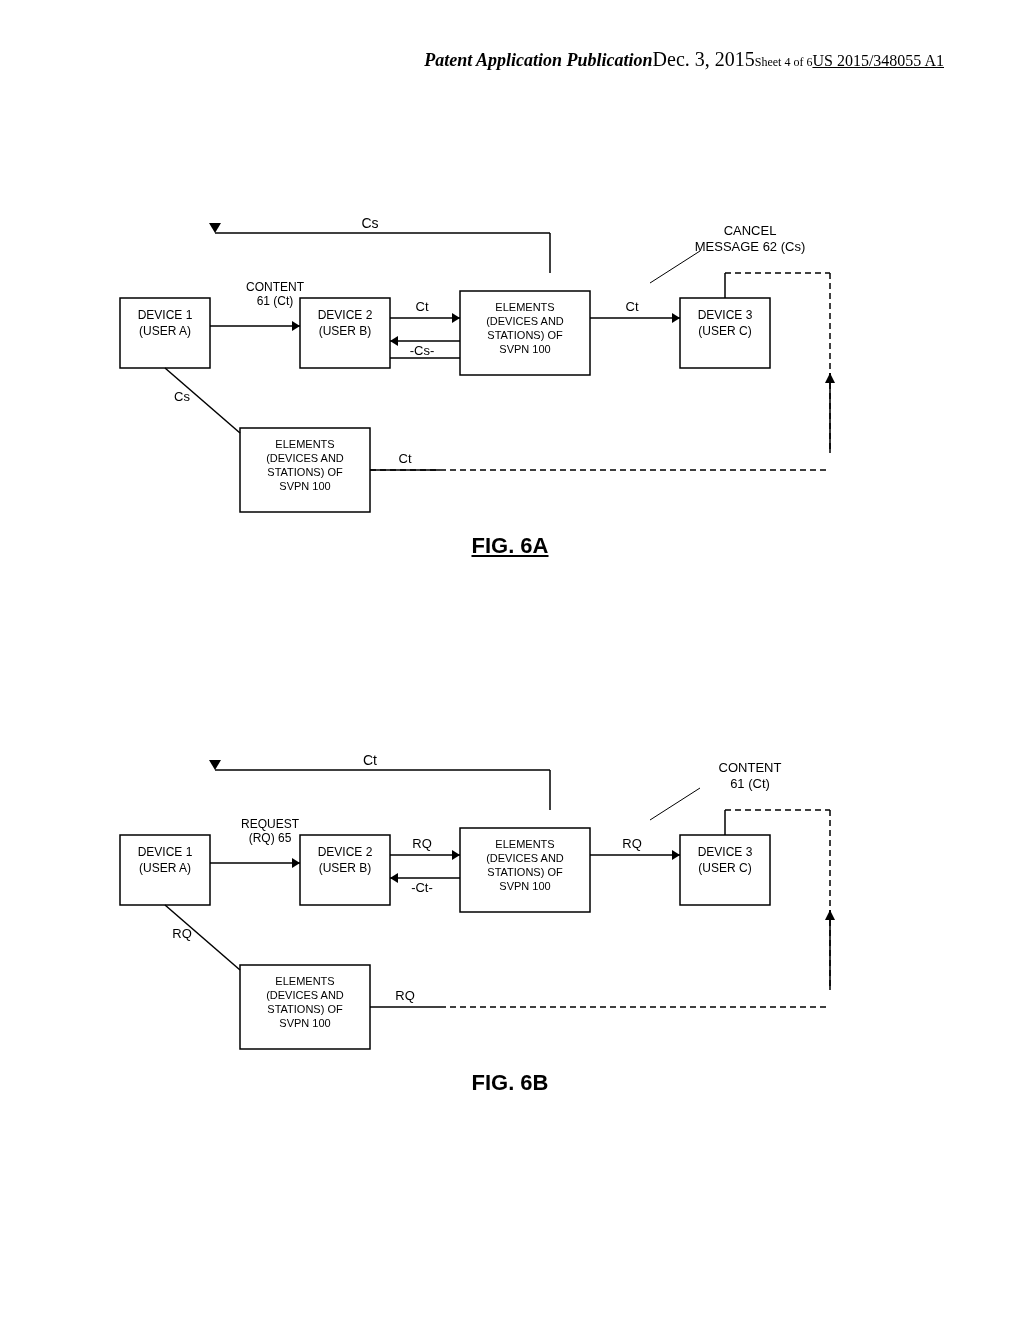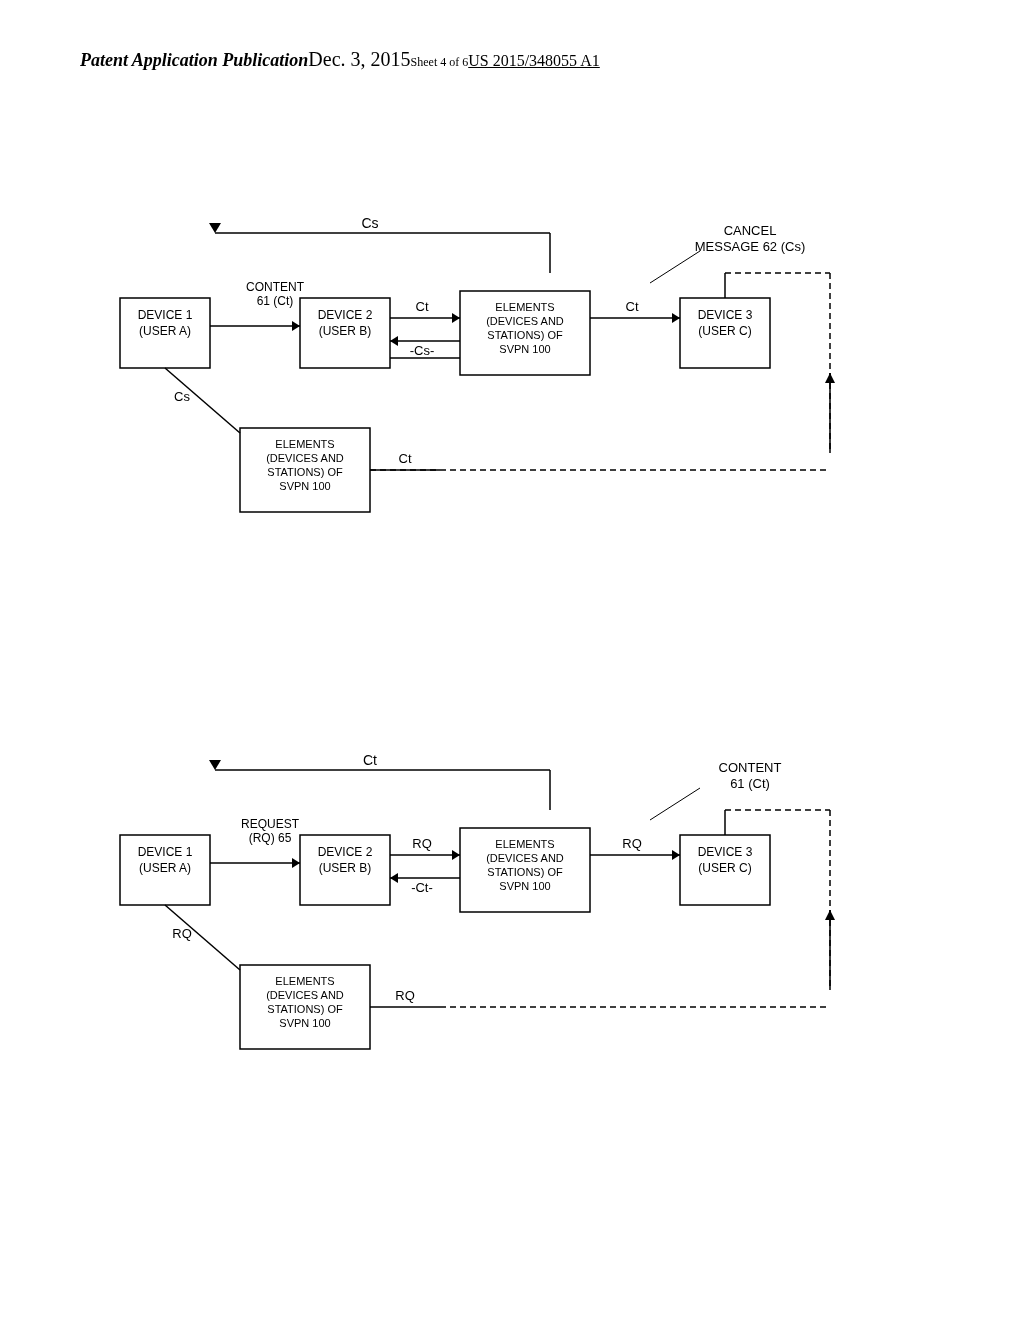--- a/index.html
+++ b/index.html
@@ -12,21 +12,21 @@
       overflow: hidden;
     }
 
     
     .header {
       position: absolute;
       top: 48px;
       left: 0;
       right: 0;
       display: flex;
-      justify-content: flex-start;
+      justify-content: flex-end;
       align-items: baseline;
       padding: 0 80px;
     }
     .header-left {
       font-weight: bold;
       font-size: 18px;
       font-style: italic;
     }
     .header-mid {
       font-size: 20px;
@@ -154,20 +154,21 @@
 
     <line x1="310" y1="327" x2="770" y2="327" stroke="#000" stroke-width="1.5" stroke-dasharray="6,4"></line>
 
     <line x1="310" y1="327" x2="380" y2="327" stroke="#000" stroke-width="1.5"></line>
     <text x="345" y="320" font-size="13" font-family="Arial" text-anchor="middle">Ct</text>
 
     <line x1="770" y1="310" x2="770" y2="230" stroke="#000" stroke-width="1.5"></line>
     <polygon points="770,230 765,240 775,240" fill="#000"></polygon>
 
   </svg>
+  <div class="fig-label">FIG. 6A</div>
 </div>
 
 <div class="diagram-section fig6b">
   <svg width="900" height="380" viewBox="0 0 900 380">
 
     <line x1="155" y1="90" x2="490" y2="90" stroke="#000" stroke-width="1.5"></line>
     <polygon points="155,90 149,80 161,80" fill="#000"></polygon>
     <line x1="490" y1="90" x2="490" y2="130" stroke="#000" stroke-width="1.5"></line>
     <text x="310" y="85" font-size="14" font-family="Arial" text-anchor="middle">Ct</text>
 
@@ -224,13 +225,14 @@
     <text x="245" y="333" font-size="11" font-family="Arial" text-anchor="middle">STATIONS) OF</text>
     <text x="245" y="347" font-size="11" font-family="Arial" text-anchor="middle">SVPN 100</text>
 
     <line x1="310" y1="327" x2="380" y2="327" stroke="#000" stroke-width="1.5"></line>
     <line x1="380" y1="327" x2="770" y2="327" stroke="#000" stroke-width="1.5" stroke-dasharray="6,4"></line>
     <text x="345" y="320" font-size="13" font-family="Arial" text-anchor="middle">RQ</text>
     <line x1="770" y1="310" x2="770" y2="230" stroke="#000" stroke-width="1.5"></line>
     <polygon points="770,230 765,240 775,240" fill="#000"></polygon>
 
   </svg>
+  <div class="fig-label">FIG. 6B</div>
 </div>
 
 </body></html>

